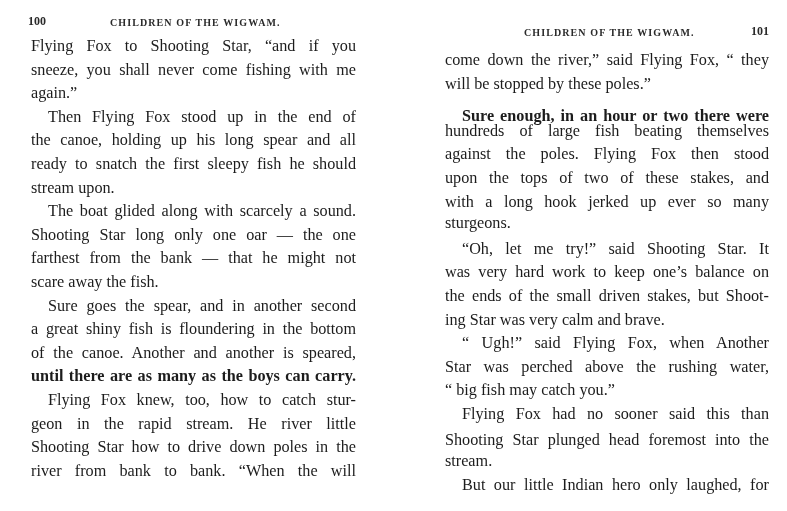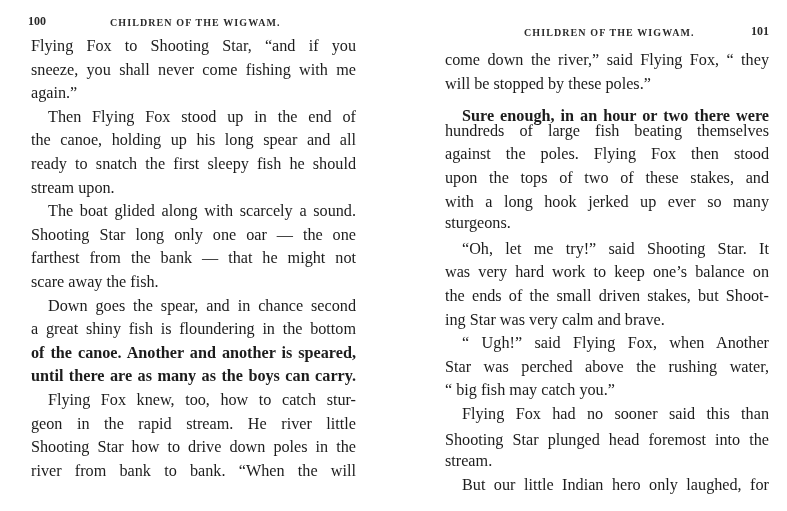--- a/index.html
+++ b/index.html
@@ -51,23 +51,23 @@
     <div class="line" style="top: 59.6px;">sneeze, you shall never come fishing with me</div>
     <div class="line last" style="top: 83.2px;">again.”</div>
     <div class="line indent" style="top: 106.8px;">Then Flying Fox stood up in the end of</div>
     <div class="line" style="top: 130.4px;">the canoe, holding up his long spear and all</div>
     <div class="line" style="top: 154px;">ready to snatch the first sleepy fish he should</div>
     <div class="line last" style="top: 177.6px;">stream upon.</div>
     <div class="line indent" style="top: 201.2px;">The boat glided along with scarcely a sound.</div>
     <div class="line" style="top: 224.8px;">Shooting Star long only one oar — the one</div>
     <div class="line" style="top: 248.4px;">farthest from the bank — that he might not</div>
     <div class="line last" style="top: 272px;">scare away the fish.</div>
-    <div class="line indent" style="top: 295.6px;">Down goes the spear, and in chance second</div>
+    <div class="line indent" style="top: 295.6px;">Sure goes the spear, and in another second</div>
     <div class="line" style="top: 319.2px;">a great shiny fish is floundering in the bottom</div>
-    <div class="line" style="top: 342.8px; font-weight: bold;">of the canoe. Another and another is speared,</div>
+    <div class="line" style="top: 342.8px;">of the canoe. Another and another is speared,</div>
     <div class="line" style="top: 366.4px; font-weight: bold;">until there are as many as the boys can carry.</div>
     <div class="line indent" style="top: 390px;">Flying Fox knew, too, how to catch stur-</div>
     <div class="line" style="top: 413.6px;">geon in the rapid stream. He river little</div>
     <div class="line" style="top: 437.2px;">Shooting Star how to drive down poles in the</div>
     <div class="line" style="top: 460.8px;">river from bank to bank. “When the will</div>
   </div>
 </div>
 
 <div class="page page-right">
   <div class="running-head" style="left:124px; top:27px;">CHILDREN OF THE WIGWAM.</div>

